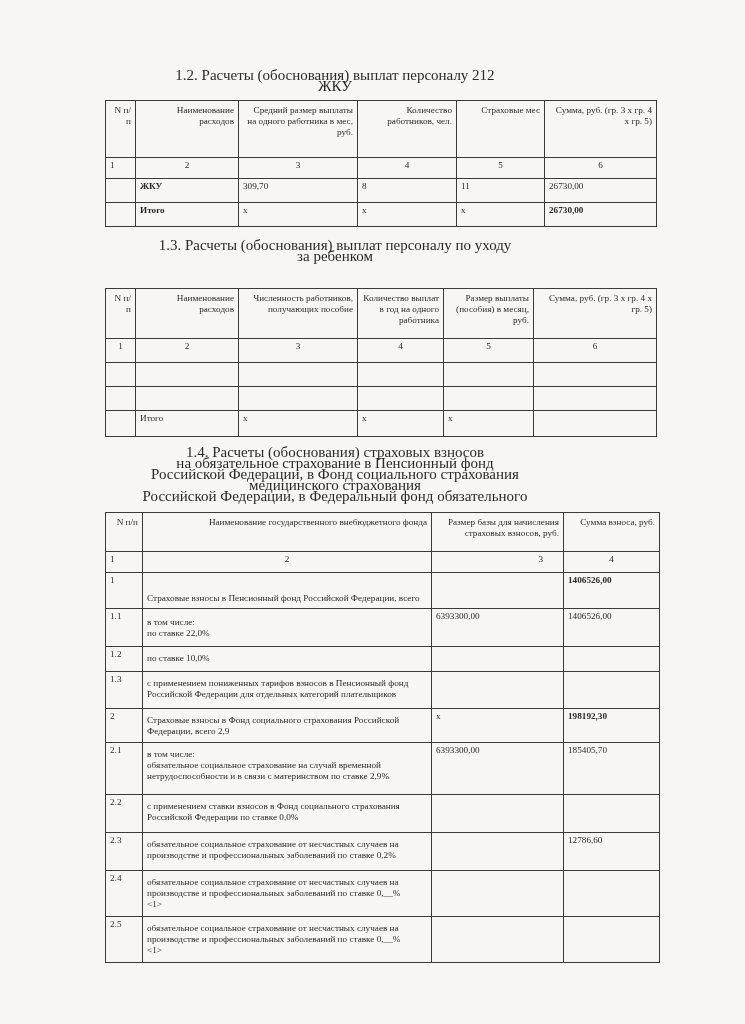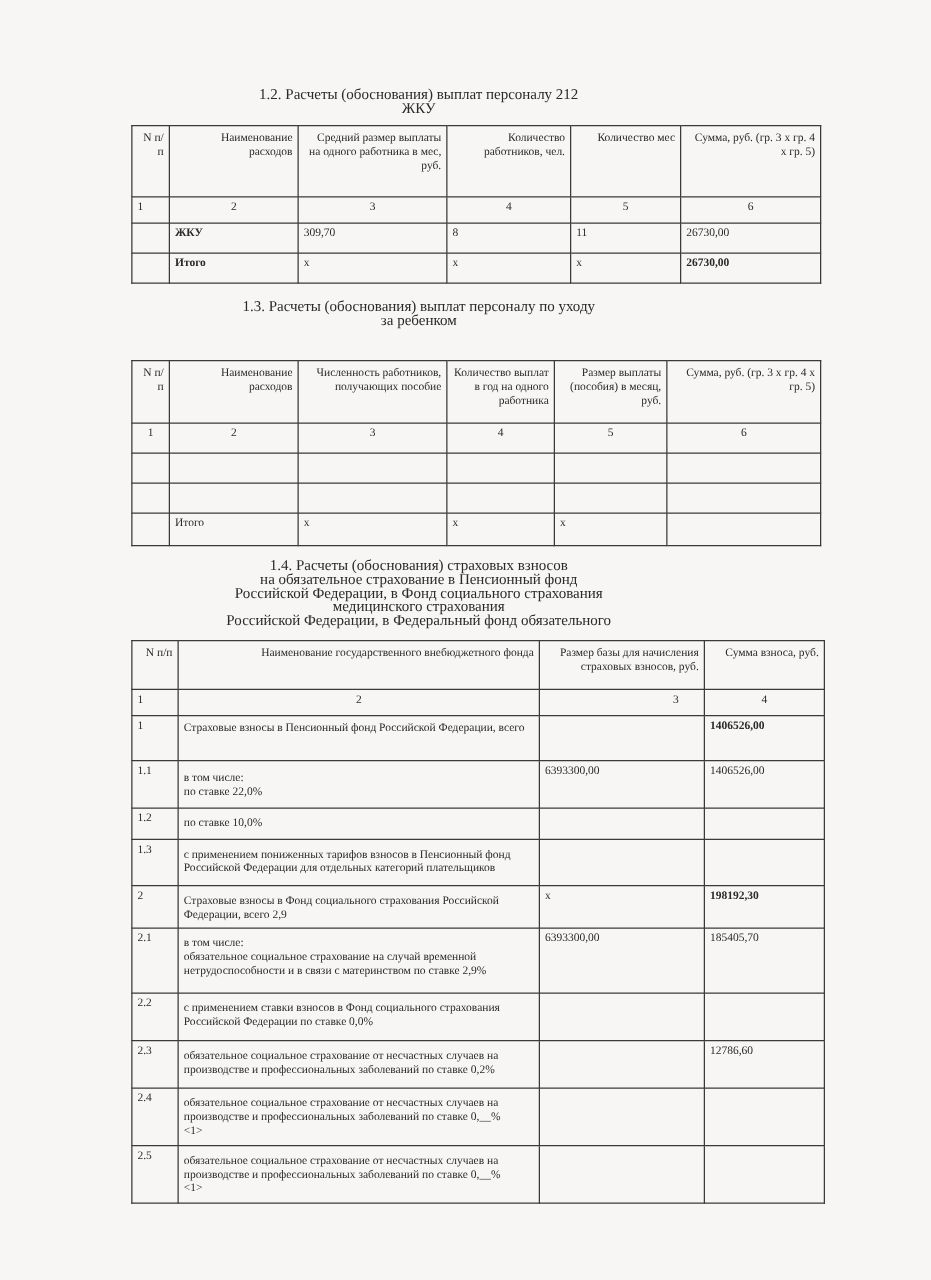--- a/index.html
+++ b/index.html
@@ -1,20 +1,20 @@
 <!DOCTYPE html>
 <html><head>
 <meta charset="utf-8">
 <style>
   html, body { margin:0; padding:0; }
   body {
     width:745px; height:1024px; background:#f7f6f4; position:relative; overflow:hidden;
     font-family:"Liberation Serif", "DejaVu Serif", serif; color:#2a2a2a; font-size:9.6px;
   }
-  .title { position:absolute; left:0; width:670px; text-align:center; line-height:11px; font-size:12px; }
+  .title { position:absolute; left:0; width:670px; text-align:center; line-height:11px; font-size:15px; }
   table { position:absolute; border-collapse:collapse; table-layout:fixed; }
   td { border:1px solid #3a3a3a; padding:2px 4px; vertical-align:top; line-height:11px; font-size:9.2px; }
   td.c { text-align:center; }
   td.b { font-weight:bold; }
   .hdr td { text-align:right; vertical-align:top; padding-top:4px; }
 </style>
 </head>
 <body>
 
 <div class="title" style="top:70px;">
@@ -30,21 +30,21 @@
       <col style="width:99px">
       <col style="width:88px">
       <col style="width:112px">
     </colgroup>
   <tbody>
       <tr class="hdr" style="height:57px;">
     <td>N п/п</td>
     <td>Наименование расходов</td>
     <td>Средний размер выплаты на одного работника в мес, руб.</td>
     <td>Количество работников, чел.</td>
-    <td>Количество мес</td>
+    <td>Страховые мес</td>
     <td>Сумма, руб. (гр. 3 х гр. 4 х гр. 5)</td>
   </tr>
   <tr style="height:21px;">
     <td>1</td>
     <td class="c">2</td>
     <td class="c">3</td>
     <td class="c">4</td>
     <td class="c">5</td>
     <td class="c">6</td>
   </tr>
@@ -148,21 +148,21 @@
     <td>Сумма взноса, руб.</td>
   </tr>
   <tr style="height:21px;">
     <td>1</td>
     <td class="c">2</td>
     <td style="text-align:right; padding-right:20px;">3</td>
     <td class="c">4</td>
   </tr>
   <tr style="height:36px;">
     <td>1</td>
-    <td style="padding-top:4px">Страховые взносы в Пенсионный фонд Российской Федерации, всего</td>
+    <td style="padding-top:20px">Страховые взносы в Пенсионный фонд Российской Федерации, всего</td>
     <td></td>
     <td class="b">1406526,00</td>
   </tr>
   <tr style="height:38px;">
     <td>1.1</td>
     <td style="white-space:pre-line; padding-top:8px">в том числе:
 по ставке 22,0%</td>
     <td>6393300,00</td>
     <td>1406526,00</td>
   </tr>

